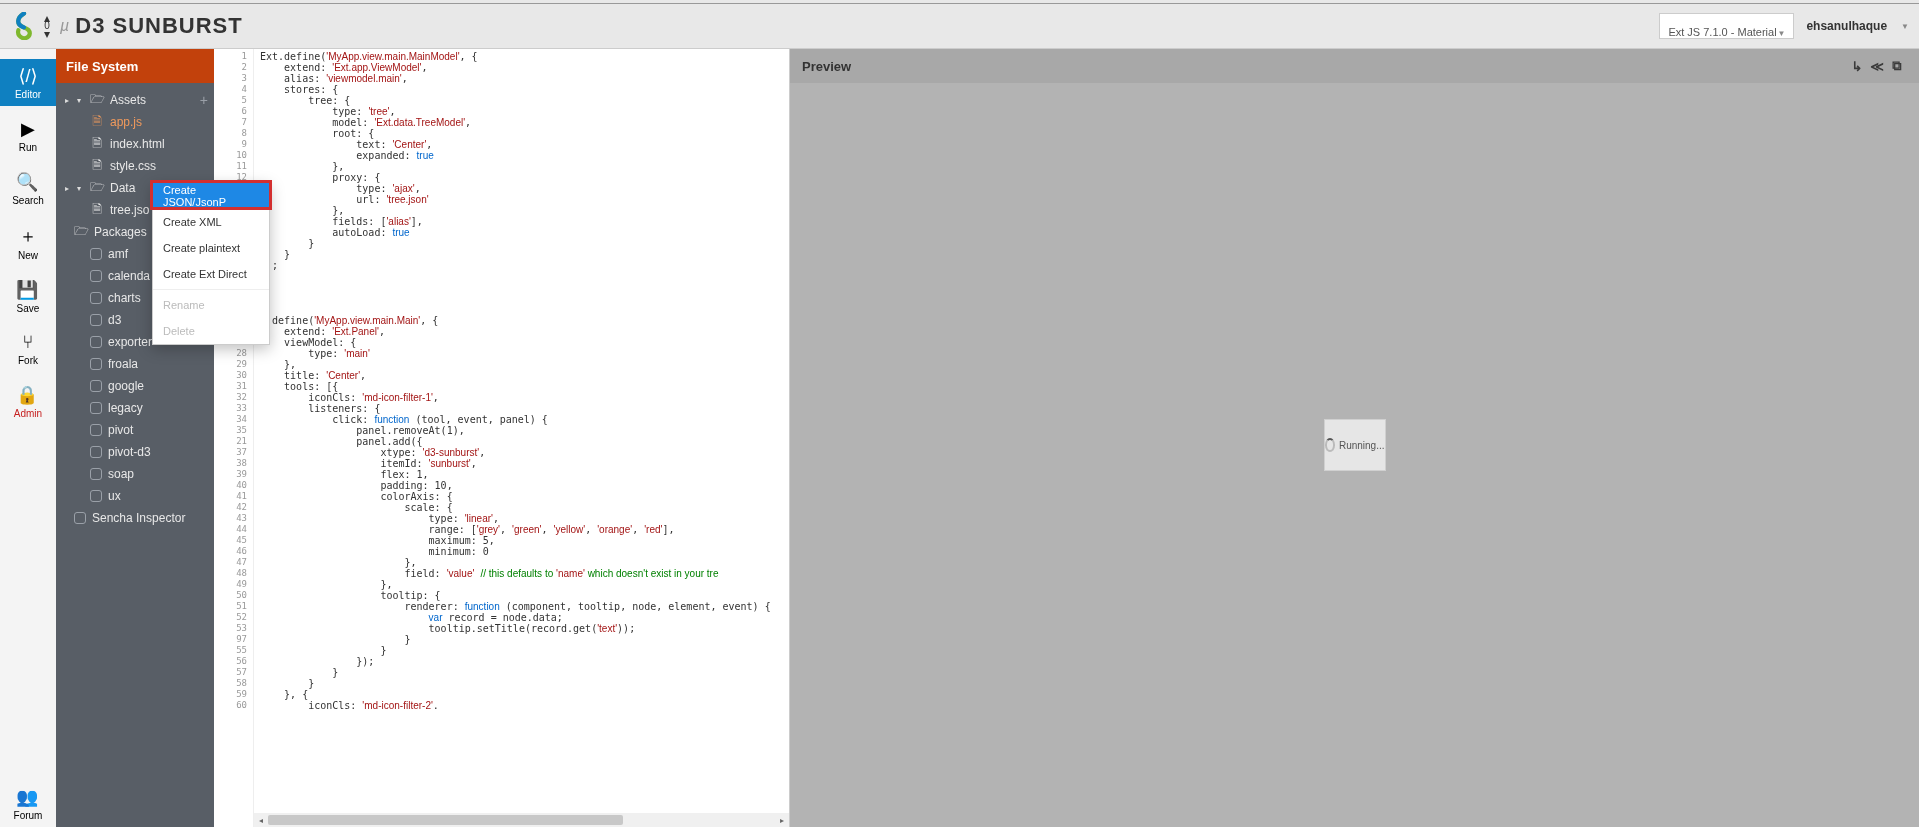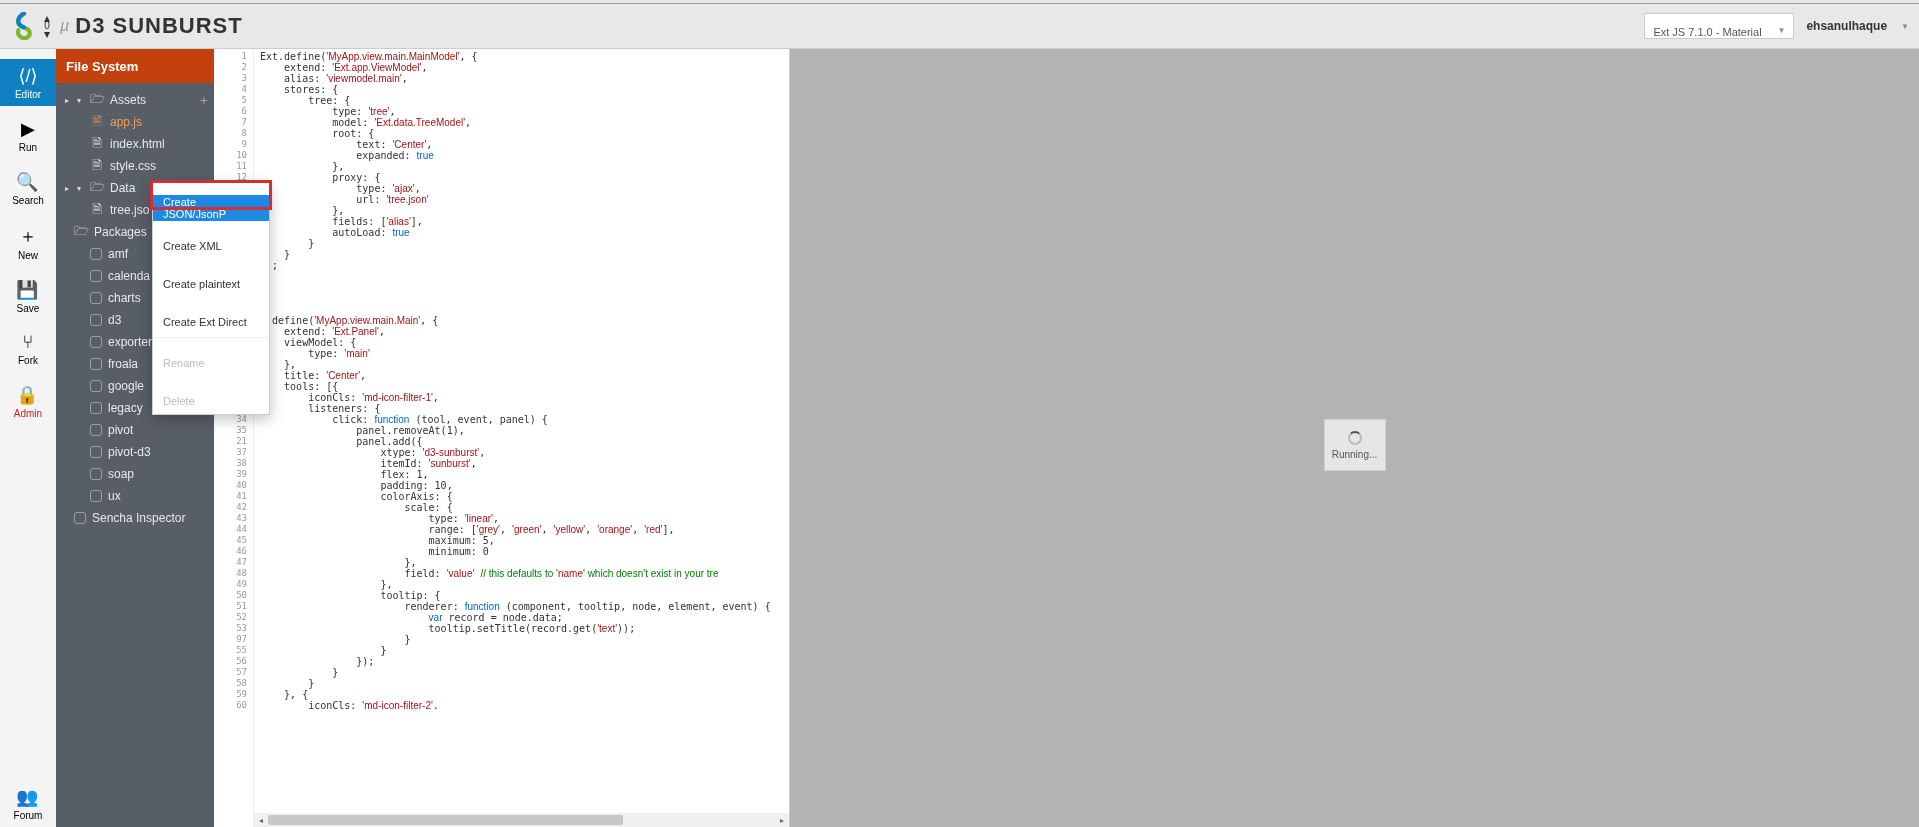--- a/index.html
+++ b/index.html
@@ -7,21 +7,21 @@
 
 
 .topbar { position:absolute; top:3px; left:0; right:0; height:46px; background:#e8e8e8; display:flex; align-items:center; padding:0 10px; border-top:1px solid #999; border-bottom:1px solid #ccc;}
 .logo { width:28px; height:28px; margin-right:6px; }
 .vote { display:flex; flex-direction:column; align-items:center; line-height:8px; font-size:10px; color:#333; margin-right:10px;}
 .vote .chev { font-size:12px; cursor:pointer;}
 .title-wrap { display:flex; align-items:center; gap:6px; }
 .title-mu { font-size:16px; color:#999; font-style:italic;}
 .title { font-size:22px; font-weight:700; letter-spacing:1px; color:#333;}
 .topbar-right { margin-left:auto; display:flex; align-items:center; gap:12px;}
-.framework-select { width:150px; height:26px; background:#fff; border:1px solid #ccc; font-size:11px; padding:12px 8px; color:#555; display:flex; align-items:flex-start; justify-content:space-between;}
+.framework-select { width:135px; height:26px; background:#fff; border:1px solid #ccc; font-size:11px; padding:0 8px; color:#555; display:flex; align-items:flex-end; justify-content:space-between;}
 .framework-select .drop { color:#888; font-size:8px;}
 .user { font-size:12px; font-weight:600; color:#333; display:flex; align-items:center; gap:14px;}
 .user .drop { color:#888; font-size:8px;}
 
 
 .rail { position:absolute; top:49px; left:0; bottom:0; width:56px; background:#f4f4f4; display:flex; flex-direction:column; align-items:center; padding-top:10px; gap:6px;}
 .rail-item { width:56px; display:flex; flex-direction:column; align-items:center; gap:2px; padding:6px 0; cursor:pointer;}
 .rail-item.selected { background:#0f80c1; color:#fff;}
 .rail-item .ico { font-size:18px;}
 .rail-item .lbl { font-size:10px;}
@@ -36,21 +36,21 @@
 .tree-node .exp { width:10px; font-size:8px; color:#ddd; text-align:center;}
 .tree-node .fi { width:14px; text-align:center;}
 .tree-node.depth1 { padding-left:18px;}
 .tree-node.depth2 { padding-left:34px;}
 .tree-node.sel { color:#f19a5c;}
 .tree-node .add { margin-left:auto; margin-right:6px; color:#9aa0a8; font-size:14px;}
 .chk { width:12px; height:12px; border:1px solid #9aa0a8; border-radius:3px; display:inline-block;}
 
 
 .ctx { position:absolute; top:182px; left:152px; width:118px; background:#fff; border:1px solid #ccc; box-shadow:0 4px 14px rgba(0,0,0,.25); z-index:50;}
-.ctx-item { height:26px; display:flex; align-items:center; padding:0 10px; font-size:11px; color:#333; cursor:pointer;margin-top:12px;}
+.ctx-item { height:26px; display:flex; align-items:center; padding:0 10px; font-size:11px; color:#333; cursor:pointer;}
 .ctx-item.disabled { color:#bbb; cursor:default;}
 .ctx-sep { height:1px; background:#eee; margin:2px 0;}
 .ctx-item.highlight { background:#1e88e5; color:#fff;}
 .ctx-outline { position:absolute; top:180px; left:150px; width:122px; height:30px; border:3px solid #d32f2f; z-index:60; pointer-events:none;}
 
 
 .editor { position:absolute; top:49px; left:214px; bottom:0; width:576px; background:#fff; display:flex; border-right:1px solid #ccc;}
 .gutter { width:40px; background:#fff; border-right:1px solid #eee; padding-top:2px;}
 .gutter .ln { height:11px; font-size:9px; color:#9a9a9a; text-align:right; padding-right:6px; font-family:Consolas,monospace; line-height:11px;}
 .code { flex:1; overflow:hidden; padding-top:2px; position:relative;}
@@ -62,21 +62,21 @@
 .hbar { position:absolute; bottom:0; left:40px; right:0; height:14px; background:#f0f0f0; display:flex; align-items:center;}
 .hbar .tl, .hbar .tr { width:14px; text-align:center; font-size:8px; color:#666; cursor:pointer;}
 .hbar .track { flex:1; height:14px; background:#f0f0f0; position:relative;}
 .hbar .thumb { position:absolute; left:0; width:70%; top:2px; bottom:2px; background:#c8c8c8; border-radius:2px;}
 
 
 .preview { position:absolute; top:49px; left:790px; right:0; bottom:0; background:#b3b3b3;}
 .preview-header { height:34px; background:#a8a8a8; display:flex; align-items:center; padding:0 12px; font-size:13px; font-weight:600; color:#333;}
 .preview-header .sp { flex:1;}
 .preview-header .hico { width:20px; text-align:center; font-size:13px; color:#3a3a3a; cursor:pointer;}
-.running { position:absolute; top:370px; left:50%; transform:translateX(-50%); width:62px; height:52px; background:#e6e6e6; display:flex; flex-direction:column; align-items:center; justify-content:center; gap:4px; font-size:10px; color:#555; border:1px solid #d0d0d0;}
+.running { position:absolute; top:370px; left:50%; transform:translateX(-50%); width:62px; height:52px; background:#e6e6e6; display:flex; flex-direction:row; align-items:center; justify-content:center; gap:4px; font-size:10px; color:#555; border:1px solid #d0d0d0;}
 .spinner { width:14px; height:14px; border:2px solid #bbb; border-top-color:#555; border-radius:50%;}
 </style>
 </head>
 <body>
 
 <div class="topbar">
   <svg class="logo" viewBox="0 0 40 40">
       <path d="M20 2 C10 8 8 18 20 22 C32 26 30 36 20 38 C14 36 10 32 12 26" fill="none" stroke="#7fb82e" stroke-width="6" stroke-linecap="round"></path>
       <path d="M20 2 C10 8 8 18 20 22" fill="none" stroke="#0f80c1" stroke-width="6" stroke-linecap="round"></path>
     </svg>
@@ -381,17 +381,24 @@
   <div class="hbar">
     <span class="tl">◂</span>
     <div class="track">
         <div class="thumb"></div>
       </div>
     <span class="tr">▸</span>
   </div>
 </div>
 
 <div class="preview">
+  <div class="preview-header">
+    <span>Preview</span>
+    <span class="sp"></span>
+    <span class="hico">↳</span>
+    <span class="hico">≪</span>
+    <span class="hico">⧉</span>
+  </div>
   <div class="running">
     <div class="spinner"></div>
     <span>Running...</span>
   </div>
 </div>
 
 </body></html>

